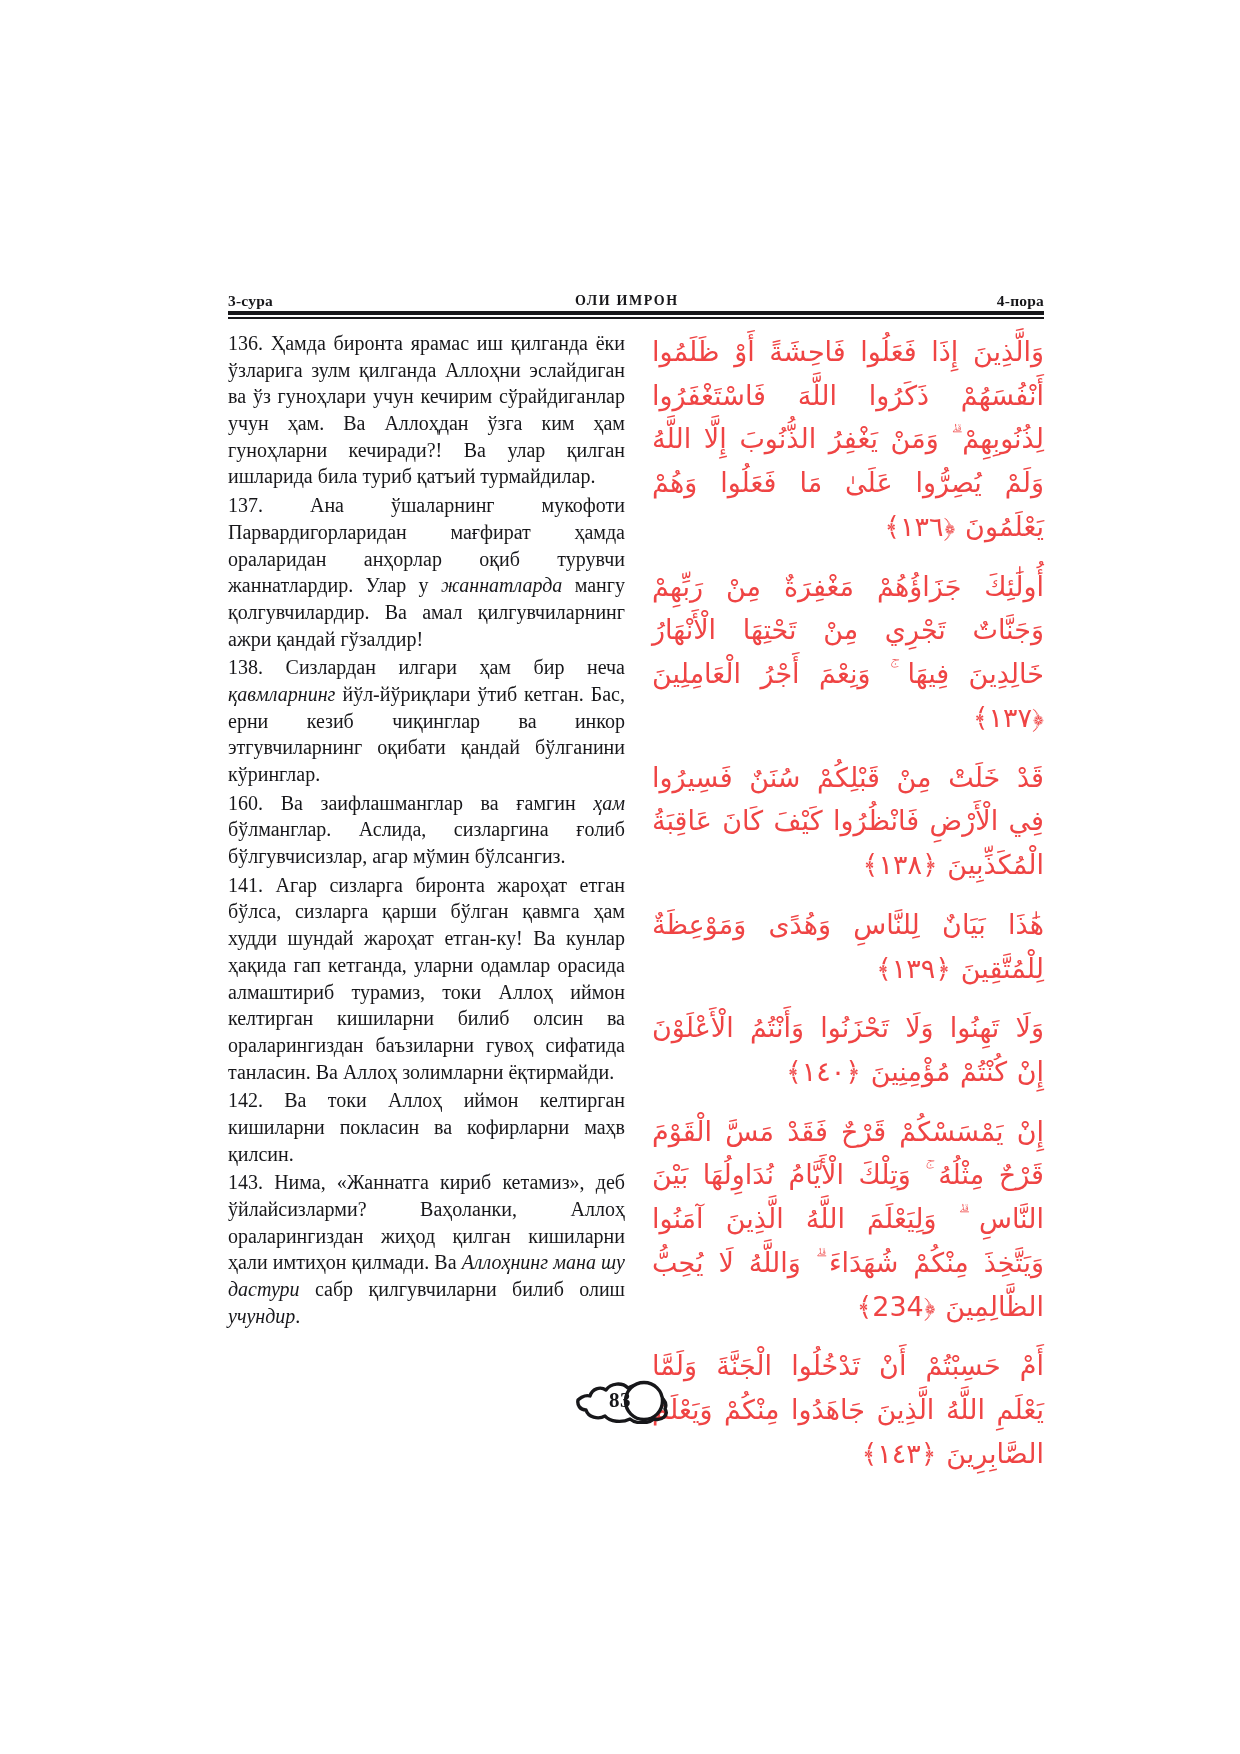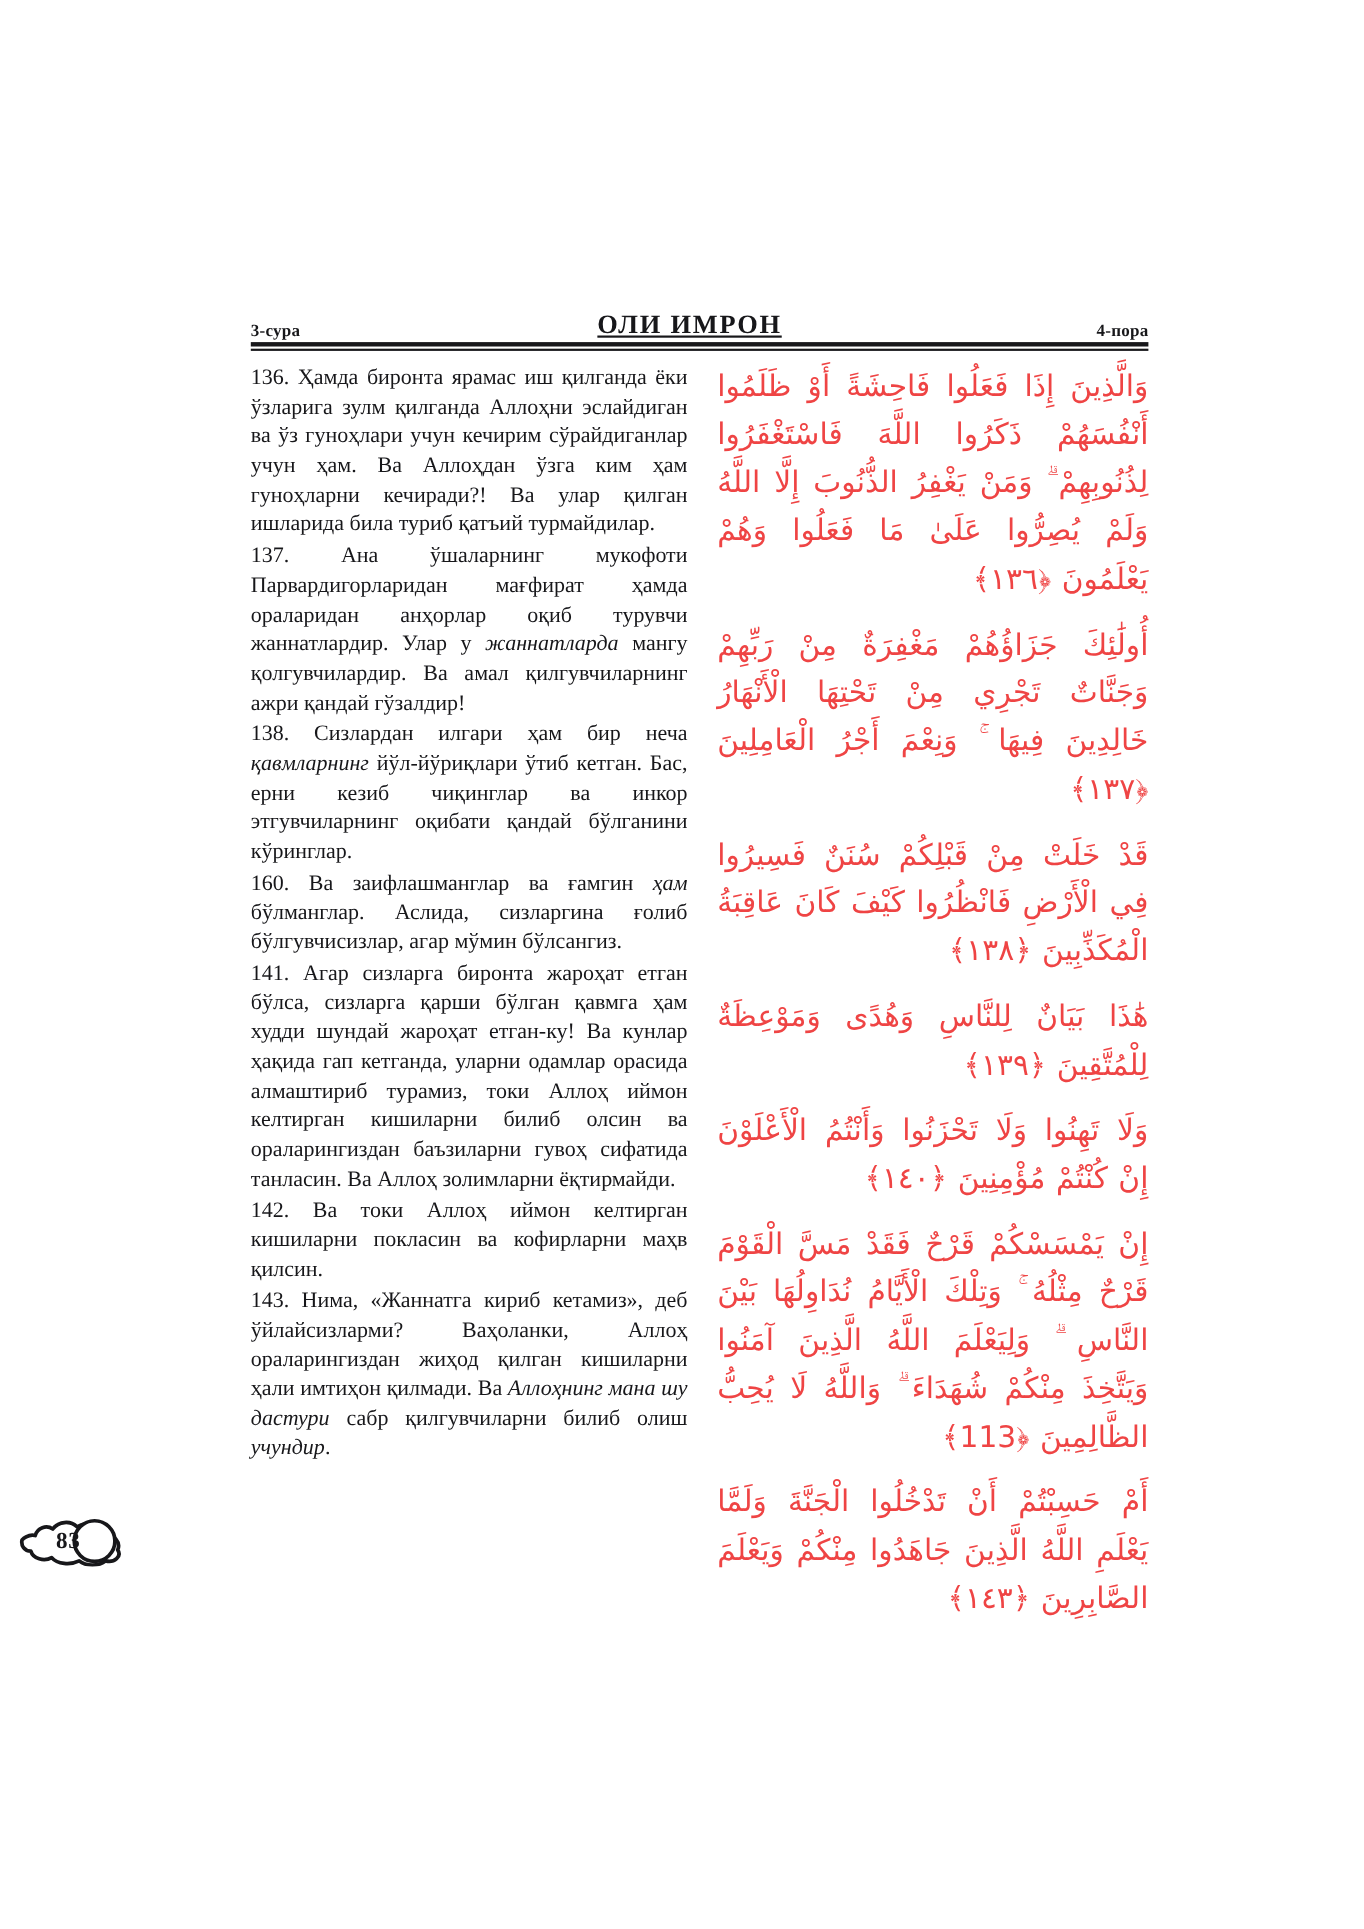--- a/index.html
+++ b/index.html
@@ -35,27 +35,26 @@
     justify-content: space-between;
     font-weight: bold;
     letter-spacing: 0.2px;
   }
   .rh-left, .rh-right {
     font-size: 15.5px;
     line-height: 1;
     white-space: nowrap;
   }
   .rh-center {
-    font-size: 24px;
+    font-size: 14px;
     line-height: 1;
     letter-spacing: 1.6px;
     white-space: nowrap;
     position: relative;
     left: -8px;
-    text-decoration: underline;
   }
 
   .rule-thick {
     position: absolute;
     left: 228px;
     top: 311px;
     width: 816px;
     height: 4px;
     background: #17171a;
   }
@@ -123,21 +122,21 @@
 
   
   .folio {
     position: absolute;
     left: 0;
     right: 0;
     bottom: 36px;
     height: 56px;
     display: flex;
     align-items: center;
-    justify-content: flex-start;
+    justify-content: center;
   }
   .folio-wrap {
     position: relative;
     width: 124px;
     height: 48px;
     display: flex;
     align-items: center;
     justify-content: center;
   }
   .folio-num {
@@ -180,21 +179,21 @@
         <p class="para"><span class="num">141.</span><span> Агар сизларга биронта жароҳат етган бўлса, сизларга қарши бўлган қавмга ҳам худди шундай жароҳат етган-ку! Ва кунлар ҳақида гап кетганда, уларни одамлар орасида алмаштириб турамиз, токи Аллоҳ иймон келтирган кишиларни билиб олсин ва ораларингиздан баъзиларни гувоҳ сифатида танласин. Ва Аллоҳ золимларни ёқтирмайди.</span></p>
         <p class="para"><span class="num">142.</span><span> Ва токи Аллоҳ иймон келтирган кишиларни покласин ва кофирларни маҳв қилсин.</span></p>
         <p class="para"><span class="num">143.</span><span> Нима, «Жаннатга кириб кетамиз», деб ўйлайсизларми? Ваҳоланки, Аллоҳ ораларингиздан жиҳод қилган кишиларни ҳали имтиҳон қилмади. Ва </span><i>Аллоҳнинг мана шу дастури</i><span> сабр қилгувчиларни билиб олиш </span><i>учундир</i><span>.</span></p>
       </div>
     <div class="col-right">
         <p class="ayah-block" dir="rtl" lang="ar">وَالَّذِينَ إِذَا فَعَلُوا فَاحِشَةً أَوْ ظَلَمُوا أَنْفُسَهُمْ ذَكَرُوا اللَّهَ فَاسْتَغْفَرُوا لِذُنُوبِهِمْ ۗ وَمَنْ يَغْفِرُ الذُّنُوبَ إِلَّا اللَّهُ وَلَمْ يُصِرُّوا عَلَىٰ مَا فَعَلُوا وَهُمْ يَعْلَمُونَ ﴿١٣٦﴾</p>
         <p class="ayah-block" dir="rtl" lang="ar">أُولَٰئِكَ جَزَاؤُهُمْ مَغْفِرَةٌ مِنْ رَبِّهِمْ وَجَنَّاتٌ تَجْرِي مِنْ تَحْتِهَا الْأَنْهَارُ خَالِدِينَ فِيهَا ۚ وَنِعْمَ أَجْرُ الْعَامِلِينَ ﴿١٣٧﴾</p>
         <p class="ayah-block" dir="rtl" lang="ar">قَدْ خَلَتْ مِنْ قَبْلِكُمْ سُنَنٌ فَسِيرُوا فِي الْأَرْضِ فَانْظُرُوا كَيْفَ كَانَ عَاقِبَةُ الْمُكَذِّبِينَ ﴿١٣٨﴾</p>
         <p class="ayah-block" dir="rtl" lang="ar">هَٰذَا بَيَانٌ لِلنَّاسِ وَهُدًى وَمَوْعِظَةٌ لِلْمُتَّقِينَ ﴿١٣٩﴾</p>
         <p class="ayah-block" dir="rtl" lang="ar">وَلَا تَهِنُوا وَلَا تَحْزَنُوا وَأَنْتُمُ الْأَعْلَوْنَ إِنْ كُنْتُمْ مُؤْمِنِينَ ﴿١٤٠﴾</p>
-        <p class="ayah-block" dir="rtl" lang="ar">إِنْ يَمْسَسْكُمْ قَرْحٌ فَقَدْ مَسَّ الْقَوْمَ قَرْحٌ مِثْلُهُ ۚ وَتِلْكَ الْأَيَّامُ نُدَاوِلُهَا بَيْنَ النَّاسِ ۗ وَلِيَعْلَمَ اللَّهُ الَّذِينَ آمَنُوا وَيَتَّخِذَ مِنْكُمْ شُهَدَاءَ ۗ وَاللَّهُ لَا يُحِبُّ الظَّالِمِينَ ﴿113﴾</p>
+        <p class="ayah-block" dir="rtl" lang="ar">إِنْ يَمْسَسْكُمْ قَرْحٌ فَقَدْ مَسَّ الْقَوْمَ قَرْحٌ مِثْلُهُ ۚ وَتِلْكَ الْأَيَّامُ نُدَاوِلُهَا بَيْنَ النَّاسِ ۗ وَلِيَعْلَمَ اللَّهُ الَّذِينَ آمَنُوا وَيَتَّخِذَ مِنْكُمْ شُهَدَاءَ ۗ وَاللَّهُ لَا يُحِبُّ الظَّالِمِينَ ﴿234﴾</p>
         <p class="ayah-block" dir="rtl" lang="ar">أَمْ حَسِبْتُمْ أَنْ تَدْخُلُوا الْجَنَّةَ وَلَمَّا يَعْلَمِ اللَّهُ الَّذِينَ جَاهَدُوا مِنْكُمْ وَيَعْلَمَ الصَّابِرِينَ ﴿١٤٣﴾</p>
       </div>
   </div>
 
   <div class="folio">
     <div class="folio-wrap">
       <svg class="folio-svg" viewBox="0 0 124 48">
         <path d="M20 24 C20 24 26 18 32 20 C34 13 42 10 48 14 C53 7 64 6 70 12
                  C78 7 90 10 94 18 C104 19 110 26 107 33 C111 39 104 45 96 43
                  C90 48 78 48 72 43 C64 47 52 46 47 40 C40 44 30 41 28 34

